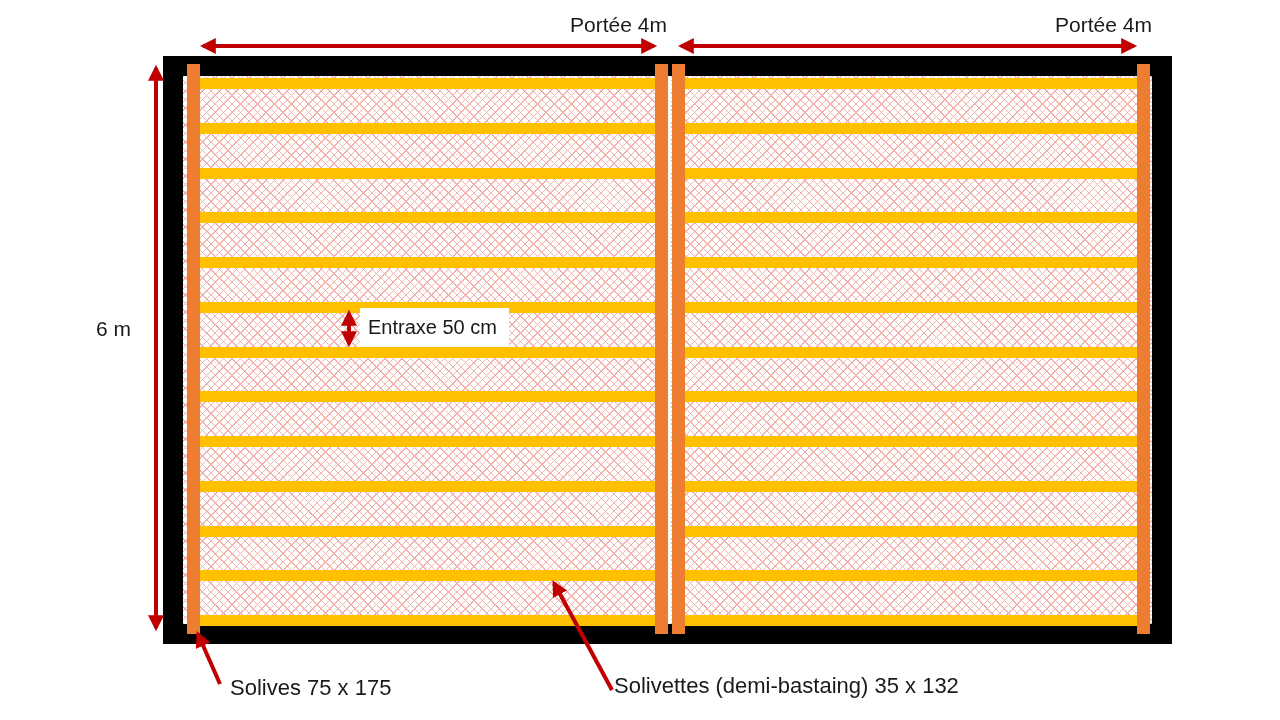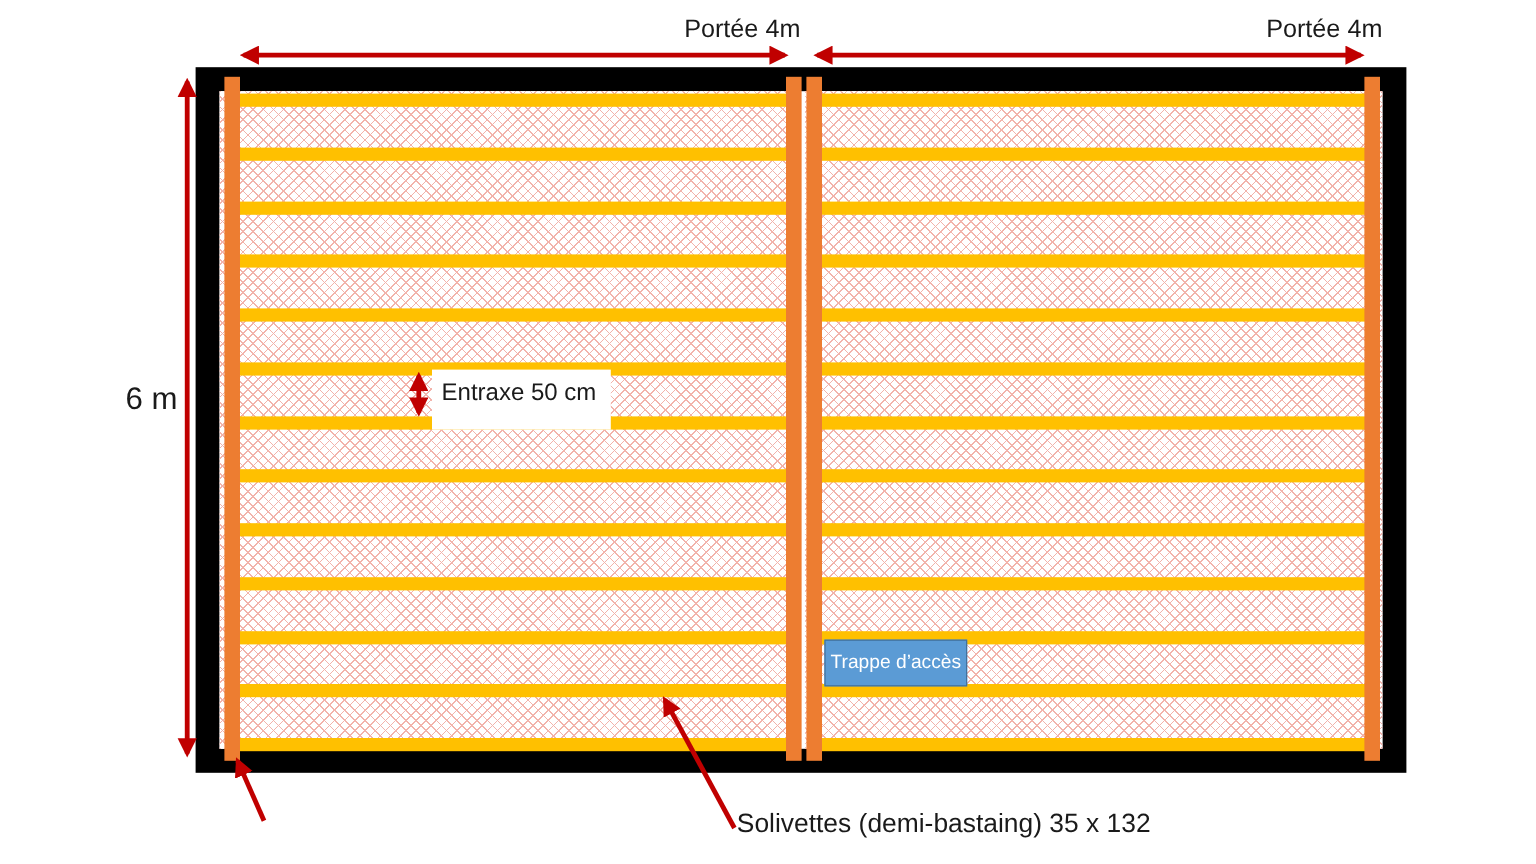--- a/index.html
+++ b/index.html
@@ -36,24 +36,24 @@
   }
   .access-hatch span{color:#fff;font-size:16px;}
   
   .arrows{position:absolute;left:0;top:0;width:1280px;height:720px;z-index:6;pointer-events:none;}
   .arrows line{stroke:var(--arrow,#C00000);stroke-width:4;}
   .arrows .mk{fill:var(--arrow,#C00000);}
   
   .lbl{position:absolute;z-index:7;white-space:nowrap;}
   .lbl-span{width:484px;text-align:right;top:13px;font-size:21px;}
   .lbl-span-left{left:183px;} .lbl-span-right{left:671px;width:481px;}
-  .lbl-height{left:96px;top:317px;width:52px;text-align:right;font-size:26px;}
+  .lbl-height{left:96px;top:317px;width:52px;text-align:left;font-size:21px;}
   .lbl-entraxe{
     left:360px;top:308px;height:38px;background:#fff;display:flex;align-items:center;
-    padding:0 12px 12px 8px;font-size:20px;
+    padding:0 12px 1px 8px;font-size:20px;
   }
   .lbl-joist{left:230px;top:675px;font-size:22px;}
   .lbl-subjoist{left:614px;top:673px;font-size:22px;}
 </style>
 </head>
 <body>
 
 <div class="stage" style="--arrow: #C00000; --solive: #ED7D31; --solivette: #FFC000; --frame: #000000; --trap-fill: #5B9BD5; --trap-border: #41719C; --hatch-line: #F2B3AB; --text: #1A1A1A;">
 
   <div class="floor-frame"></div>
@@ -87,23 +87,20 @@
       <div class="solivette-bar" style="top: 450px;"></div>
       <div class="solivette-bar" style="top: 494px;"></div>
       <div class="solivette-bar" style="top: 539px;"></div>
     </div>
 
   <div class="solive-beam beam-left"></div>
   <div class="solive-beam beam-mid-left"></div>
   <div class="solive-beam beam-mid-right"></div>
   <div class="solive-beam beam-right"></div>
 
-  <div class="access-hatch">
-    <span>Trappe d’accès</span>
-  </div>
 
   <svg class="arrows" viewBox="0 0 1280 720">
     <defs>
       <marker id="ae" markerUnits="strokeWidth" markerWidth="4.5" markerHeight="4.5" refX="3.2" refY="2" orient="auto">
           <path class="mk" d="M0,0 L4,2 L0,4 z"></path>
         </marker>
       <marker id="as" markerUnits="strokeWidth" markerWidth="4.5" markerHeight="4.5" refX="0.8" refY="2" orient="auto">
           <path class="mk" d="M4,0 L0,2 L4,4 z"></path>
         </marker>
     </defs>
@@ -112,15 +109,16 @@
     <line x1="156" y1="68" x2="156" y2="628" marker-start="url(#as)" marker-end="url(#ae)"></line>
     <line x1="349" y1="313" x2="349" y2="344" marker-start="url(#as)" marker-end="url(#ae)"></line>
     <line x1="220" y1="684" x2="198" y2="634" marker-end="url(#ae)"></line>
     <line x1="612" y1="690" x2="554" y2="583" marker-end="url(#ae)"></line>
   </svg>
 
   <div class="lbl lbl-span lbl-span-left">Portée 4m</div>
   <div class="lbl lbl-span lbl-span-right">Portée 4m</div>
   <div class="lbl lbl-height">6 m</div>
   <div class="lbl lbl-entraxe">Entraxe 50 cm</div>
+  <div class="lbl lbl-joist">Solives 75 x 175</div>
   <div class="lbl lbl-subjoist">Solivettes (demi-bastaing) 35 x 132</div>
 
 </div>
 
 </body></html>

